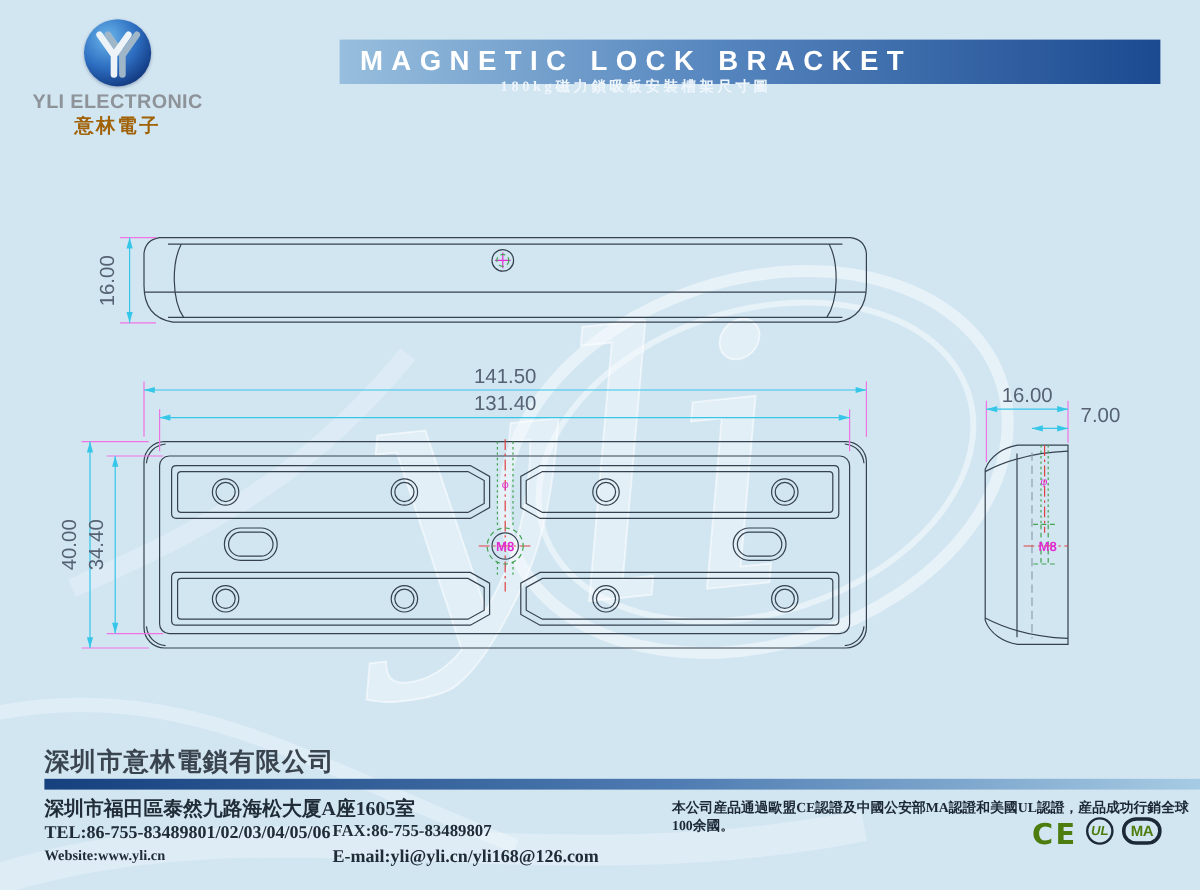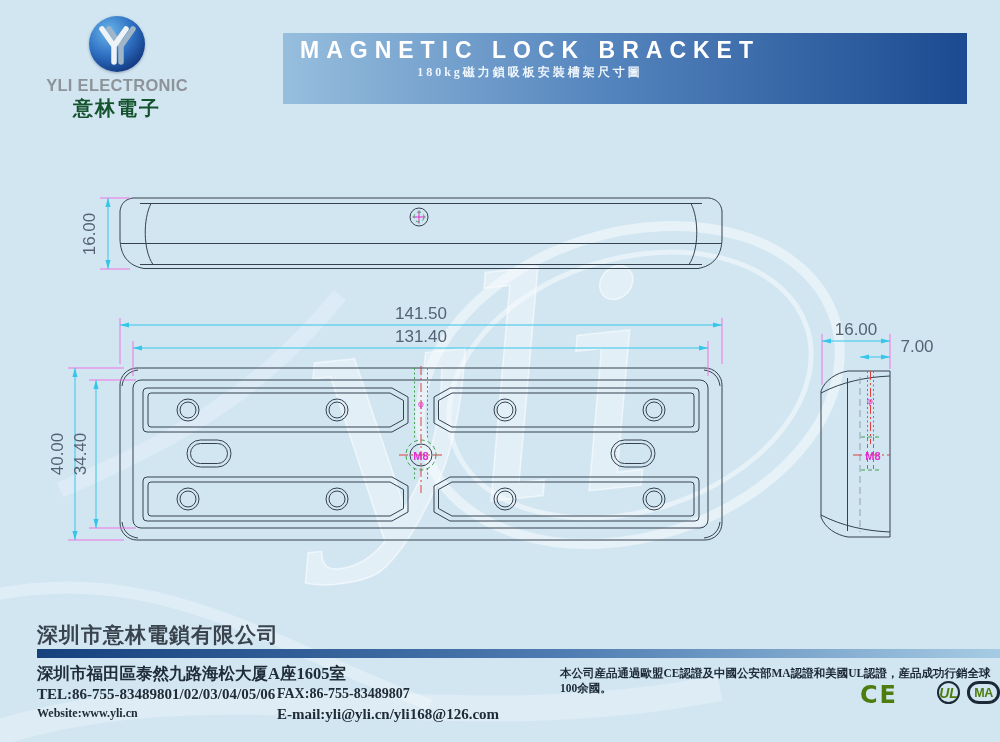--- a/index.html
+++ b/index.html
@@ -1,49 +1,49 @@
 <!DOCTYPE html>
 <html><head>
 <meta charset="utf-8">
 <style>
   html,body{margin:0;padding:0;}
   #page{position:relative;width:1000px;height:742px;background:#d2e6f2;overflow:hidden;
         font-family:"Liberation Sans",sans-serif;}
   svg{position:absolute;left:0;top:0;}
   
-  #logo-wrap{position:absolute;left:31px;top:16px;width:172px;text-align:center;}
+  #logo-wrap{position:absolute;left:12px;top:16px;width:172px;text-align:center;}
   #logo-sphere{position:relative;margin:0 auto;width:56px;height:56px;border-radius:50%;
       background:radial-gradient(circle at 35% 28%, #6ab6ea 0%, #2e6fc2 45%, #0d2f74 85%, #081f52 100%);
       box-shadow:0 1px 3px rgba(20,40,80,.35);}
   #logo-sphere svg{position:absolute;left:0;top:0;}
   .logo-line1{margin-top:4px;font-size:16.5px;font-weight:bold;color:#8d9398;letter-spacing:.3px;}
-  .logo-line2{font-size:20px;font-weight:bold;color:#14532d;letter-spacing:2px;}
-  #banner{position:absolute;left:283px;top:33px;width:684px;height:71px;
+  .logo-line2{font-size:16px;font-weight:bold;color:#a16207;letter-spacing:2px;}
+  #banner{position:absolute;left:283px;top:33px;width:684px;height:37px;
       background:linear-gradient(to right,#97bedd 0%,#5787bf 45%,#1c4a91 100%);
       color:#fff;text-align:center;box-sizing:border-box;padding:4px 190px 0 0;}
   #banner .title{font-size:23px;font-weight:bold;letter-spacing:7px;white-space:nowrap;}
   #banner .subtitle{font-family:"Liberation Serif",serif;font-size:12px;font-weight:bold;
       letter-spacing:3px;color:#eef5fb;white-space:nowrap;}
   
   .ftxt{position:absolute;white-space:nowrap;color:#202c38;}
   #company-name{left:37px;top:621px;font-size:21px;font-weight:bold;color:#3a444e;letter-spacing:1px;}
   #blue-bar{position:absolute;left:37px;top:649px;width:963px;height:9px;
       background:linear-gradient(to right,#16407e 0%,#4f7cb2 55%,#a6cbe4 100%);}
   #address{left:37px;top:663px;font-family:"Liberation Serif",serif;font-size:16.5px;font-weight:bold;}
   #cert-note{left:560px;top:666px;width:436px;font-family:"Liberation Serif",serif;
       font-size:11.5px;font-weight:bold;color:#1c2835;white-space:normal;}
   #tel{left:37px;top:686px;font-family:"Liberation Serif",serif;font-size:15px;font-weight:bold;}
   #fax{left:277px;top:686px;font-family:"Liberation Serif",serif;font-size:14px;font-weight:bold;}
   #website{left:37px;top:706px;font-family:"Liberation Serif",serif;font-size:12px;font-weight:bold;}
   #email{left:277px;top:706px;font-family:"Liberation Serif",serif;font-size:15px;font-weight:bold;}
   #certs{position:absolute;left:860px;top:681px;display:flex;align-items:flex-start;gap:7px;color:#4d7c0f;}
   #cert-ce{font-size:24px;font-weight:bold;letter-spacing:2px;font-family:"DejaVu Sans",sans-serif;}
   #cert-ul{width:23px;height:23px;border:2.5px solid #1c2936;border-radius:50%;
-      display:flex;align-items:center;justify-content:center;font-size:14px;font-weight:bold;
-      font-style:italic;box-sizing:border-box;margin-left:32px;}
+      display:flex;align-items:center;justify-content:center;font-size:11px;font-weight:bold;
+      font-style:italic;box-sizing:border-box;}
   #cert-ma{width:33px;height:23px;border:3px solid #1c2936;border-radius:12px/11px;
       display:flex;align-items:center;justify-content:center;font-size:12.5px;font-weight:bold;
       letter-spacing:-.5px;box-sizing:border-box;}
   
   .ol{stroke:#35414e;stroke-width:1;fill:none;}
   .dim-line{stroke:#35c6e8;stroke-width:1;fill:none;}
   .arr{fill:#35c6e8;}
   .ext{stroke:#f173e3;stroke-width:1;fill:none;}
   .dimtext{font:17px "Liberation Sans",sans-serif;fill:#566273;}
   .hidden-g{stroke:#41a24f;stroke-width:1;fill:none;stroke-dasharray:2,2.5;}

